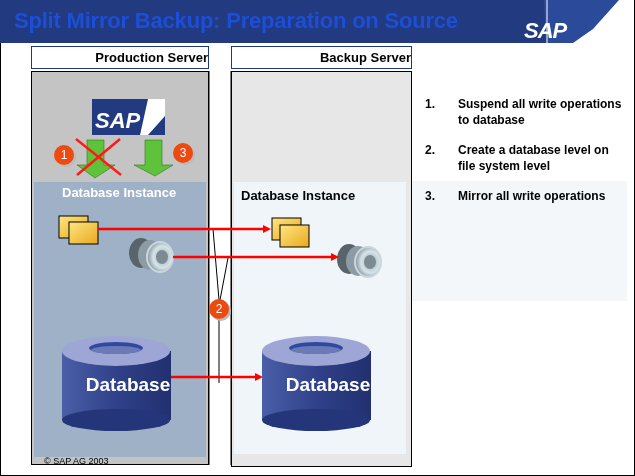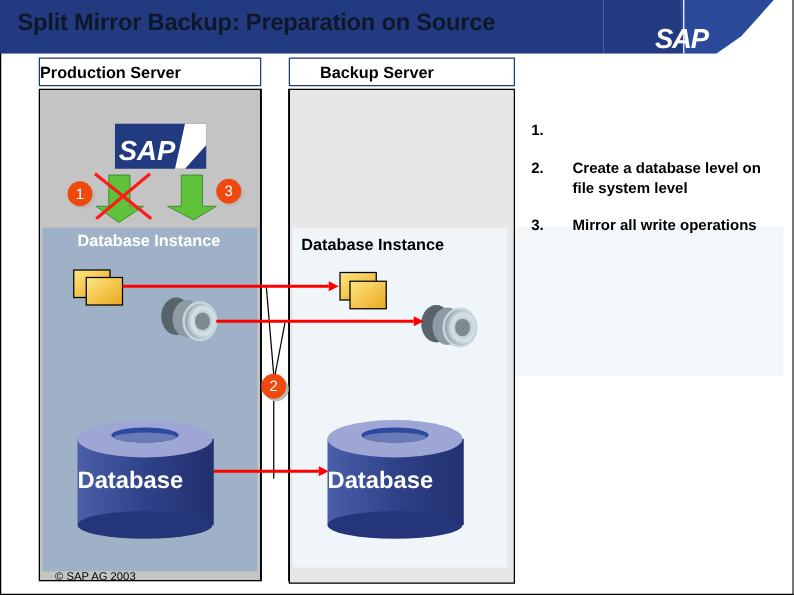--- a/index.html
+++ b/index.html
@@ -1,34 +1,34 @@
 <!DOCTYPE html>
 <html><head>
   <meta charset="utf-8">
   <style>
     * { box-sizing: border-box; margin: 0; padding: 0; }
     html, body { width: 635px; height: 476px; overflow: hidden; background: #ffffff; }
     body { font-family: "Liberation Sans", sans-serif; position: relative; }
     .frame { position: absolute; left: 0; top: 0; width: 635px; height: 476px; border: 1px solid #000; border-top: none; }
     .header { position: absolute; left: 0; top: 0; width: 635px; height: 43px; }
-    .header-title { position: absolute; left: 14px; top: 8px; color: #0f172a; font-size: 19px; font-weight: bold; letter-spacing: -0.2px; }
+    .header-title { position: absolute; left: 14px; top: 8px; color: #1d4ed8; font-size: 22px; font-weight: bold; letter-spacing: -0.2px; }
     .sap-logo { position: absolute; left: 524px; top: 18px; color: #fff; font-size: 22px; font-weight: 900; letter-spacing: -1px; font-style: italic; }
-    .server-label { position: absolute; top: 46px; height: 23px; border: 1px solid #1f3a7a; background: #fff; text-align: left; font-size: 13px; font-weight: bold; line-height: 21px; color: #000; }
+    .server-label { position: absolute; top: 46px; height: 23px; border: 1px solid #1f3a7a; background: #fff; text-align: right; font-size: 13px; font-weight: bold; line-height: 21px; color: #000; }
     .server-box { position: absolute; top: 71px; border: 1px solid #000; }
     .prod-box { left: 31px; width: 178px; height: 394px; background: #c4c4c4; }
     .prod-inner { position: absolute; left: 2px; top: 110px; width: 172px; height: 275px; background: #9fb1c6; }
     .backup-box { left: 231px; width: 181px; height: 396px; background: #e7e7e7; }
     .backup-inner { position: absolute; left: 2px; top: 110px; width: 172px; height: 272px; background: #f0f5f9; }
     .instance-label { position: absolute; font-size: 13px; font-weight: bold; }
     .step-list { position: absolute; left: 425px; top: 96px; width: 200px; }
     .step { display: flex; font-size: 12px; font-weight: bold; line-height: 16px; margin-bottom: 14px; }
     .step-num { width: 33px; flex-shrink: 0; }
     .copyright { position: absolute; left: 44px; top: 456px; font-size: 9px; color: #000; }
     .badge { position: absolute; width: 20px; height: 20px; border-radius: 50%; background: #ee4a10; color: #fff; font-size: 12px; text-align: center; line-height: 20px; box-shadow: 2px 2px 0 #bbb; }
-    .db-label { position: absolute; color: #fff; font-size: 19px; font-weight: bold; text-align: left; width: 132px; }
+    .db-label { position: absolute; color: #fff; font-size: 19px; font-weight: bold; text-align: center; width: 132px; }
     svg { position: absolute; left: 0; top: 0; }
   </style>
 </head>
 <body>
 
 <div class="frame"></div>
 
 <svg class="header" width="635" height="43">
   <polygon points="0,0 483,0 483,43 0,43" fill="#213a80"></polygon>
   <polygon points="483,0 589,0 571,18 546,43 483,43" fill="#213a80"></polygon>
@@ -154,20 +154,21 @@
 
 <div class="instance-label" style="left:62px; top:185px; color:#ffffff;">Database Instance</div>
 <div class="instance-label" style="left:241px; top:188px; color:#000000;">Database Instance</div>
 
 <div class="db-label" style="left:62px; top:374px;">Database</div>
 <div class="db-label" style="left:262px; top:374px;">Database</div>
 
 <div class="step-list">
   <div class="step">
     <span class="step-num">1.</span>
+    <span>Suspend all write operations to database</span>
   </div>
   <div class="step">
     <span class="step-num">2.</span>
     <span>Create a database level on file system level</span>
   </div>
   <div class="step">
     <span class="step-num">3.</span>
     <span>Mirror all write operations</span>
   </div>
 </div>

